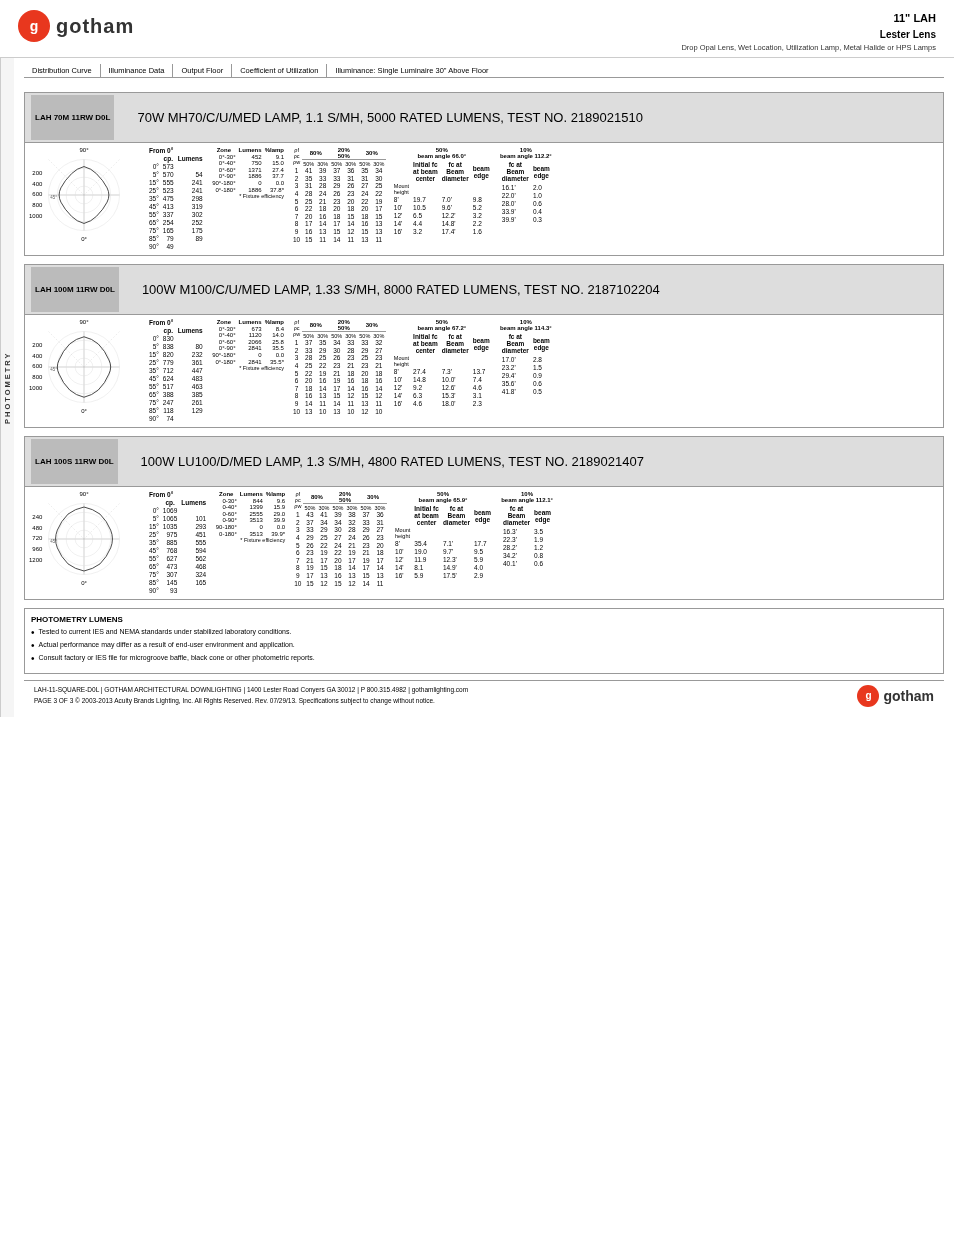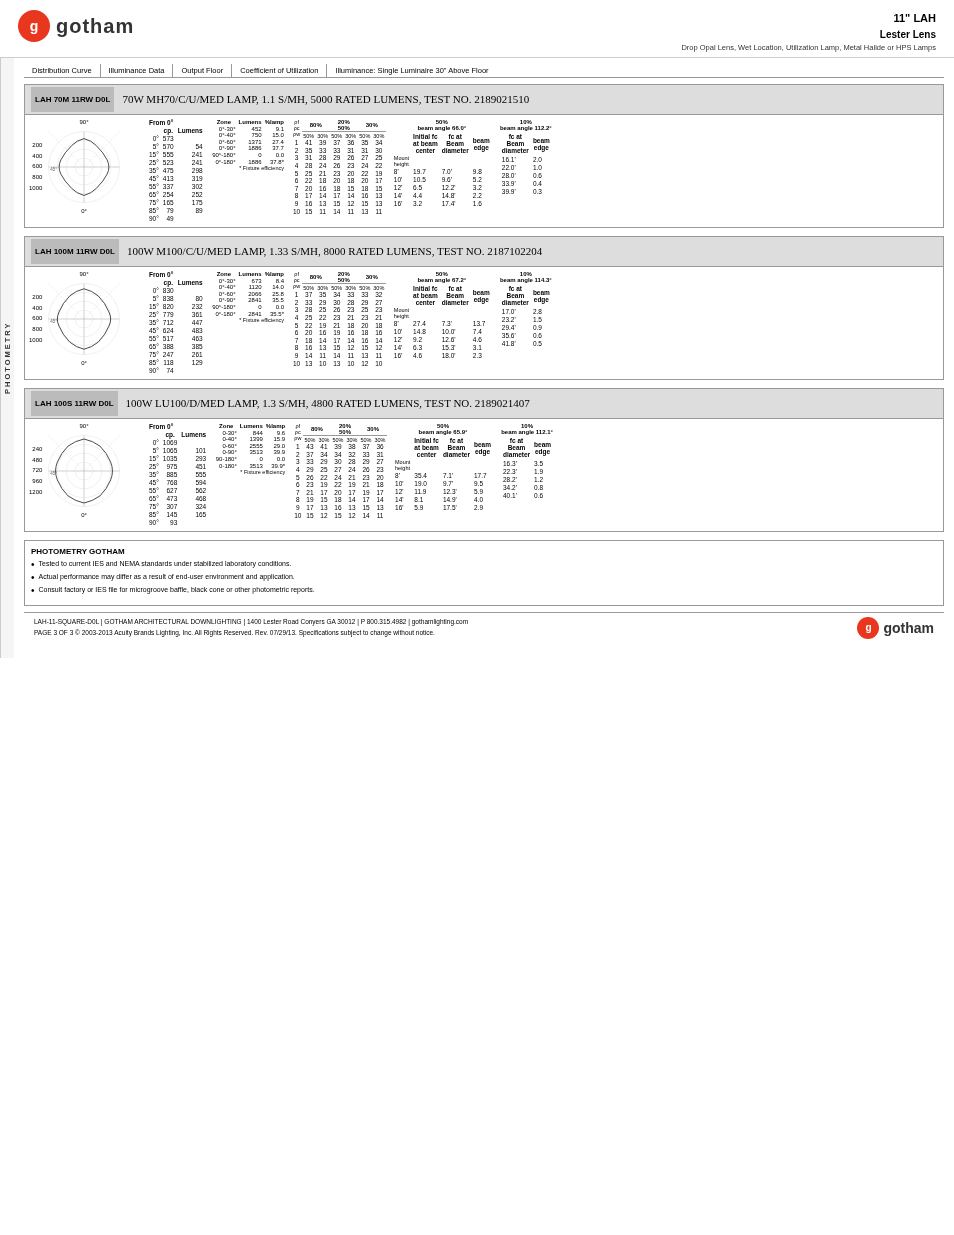--- a/index.html
+++ b/index.html
@@ -76,21 +76,21 @@
 
     .main-content {
       flex: 1;
       padding: 6px 10px;
     }
 
     
     .section-tabs {
       display: flex;
       border-bottom: 1px solid #999;
-      margin-bottom: 6px;
+      margin-bottom: 14px;
     }
     .section-tab {
       padding: 2px 8px;
       font-size: 7.5px;
       border-right: 1px solid #999;
       cursor: pointer;
     }
     .section-tab:last-child { border-right: none; }
 
     
@@ -101,27 +101,26 @@
     .lamp-header {
       background: #ddd;
       display: flex;
       align-items: center;
       padding: 2px 6px;
       border-bottom: 1px solid #999;
     }
     .lamp-id {
       font-weight: bold;
       font-size: 8px;
-      margin-right: 8px;
+      margin-right: 23px;
       background: #bbb;
-      padding: 8px 4px;
+      padding: 18px 4px;
     }
     .lamp-desc {
-      font-size: 11px;
-      font-family: Liberation Serif, serif;
+      font-size: 13px;
     }
     .lamp-body {
       display: flex;
       padding: 4px;
     }
 
     
     .dist-curve {
       width: 110px;
       flex-shrink: 0;
@@ -1304,21 +1303,21 @@
                       </tr>
                 </tbody>
                   </table>
               </div>
             </div>
           </div>
         </div>
       </div>
 
       <div class="notes-section">
-        <div class="notes-title">PHOTOMETRY GOTHAM</div>
+        <div class="notes-title">PHOTOMETRY LUMENS</div>
         <div class="notes-item">
           <span class="bullet">•</span>
           <span>Tested to current IES and NEMA standards under stabilized laboratory conditions.</span>
         </div>
         <div class="notes-item">
           <span class="bullet">•</span>
           <span>Actual performance may differ as a result of end-user environment and application.</span>
         </div>
         <div class="notes-item">
           <span class="bullet">•</span>

